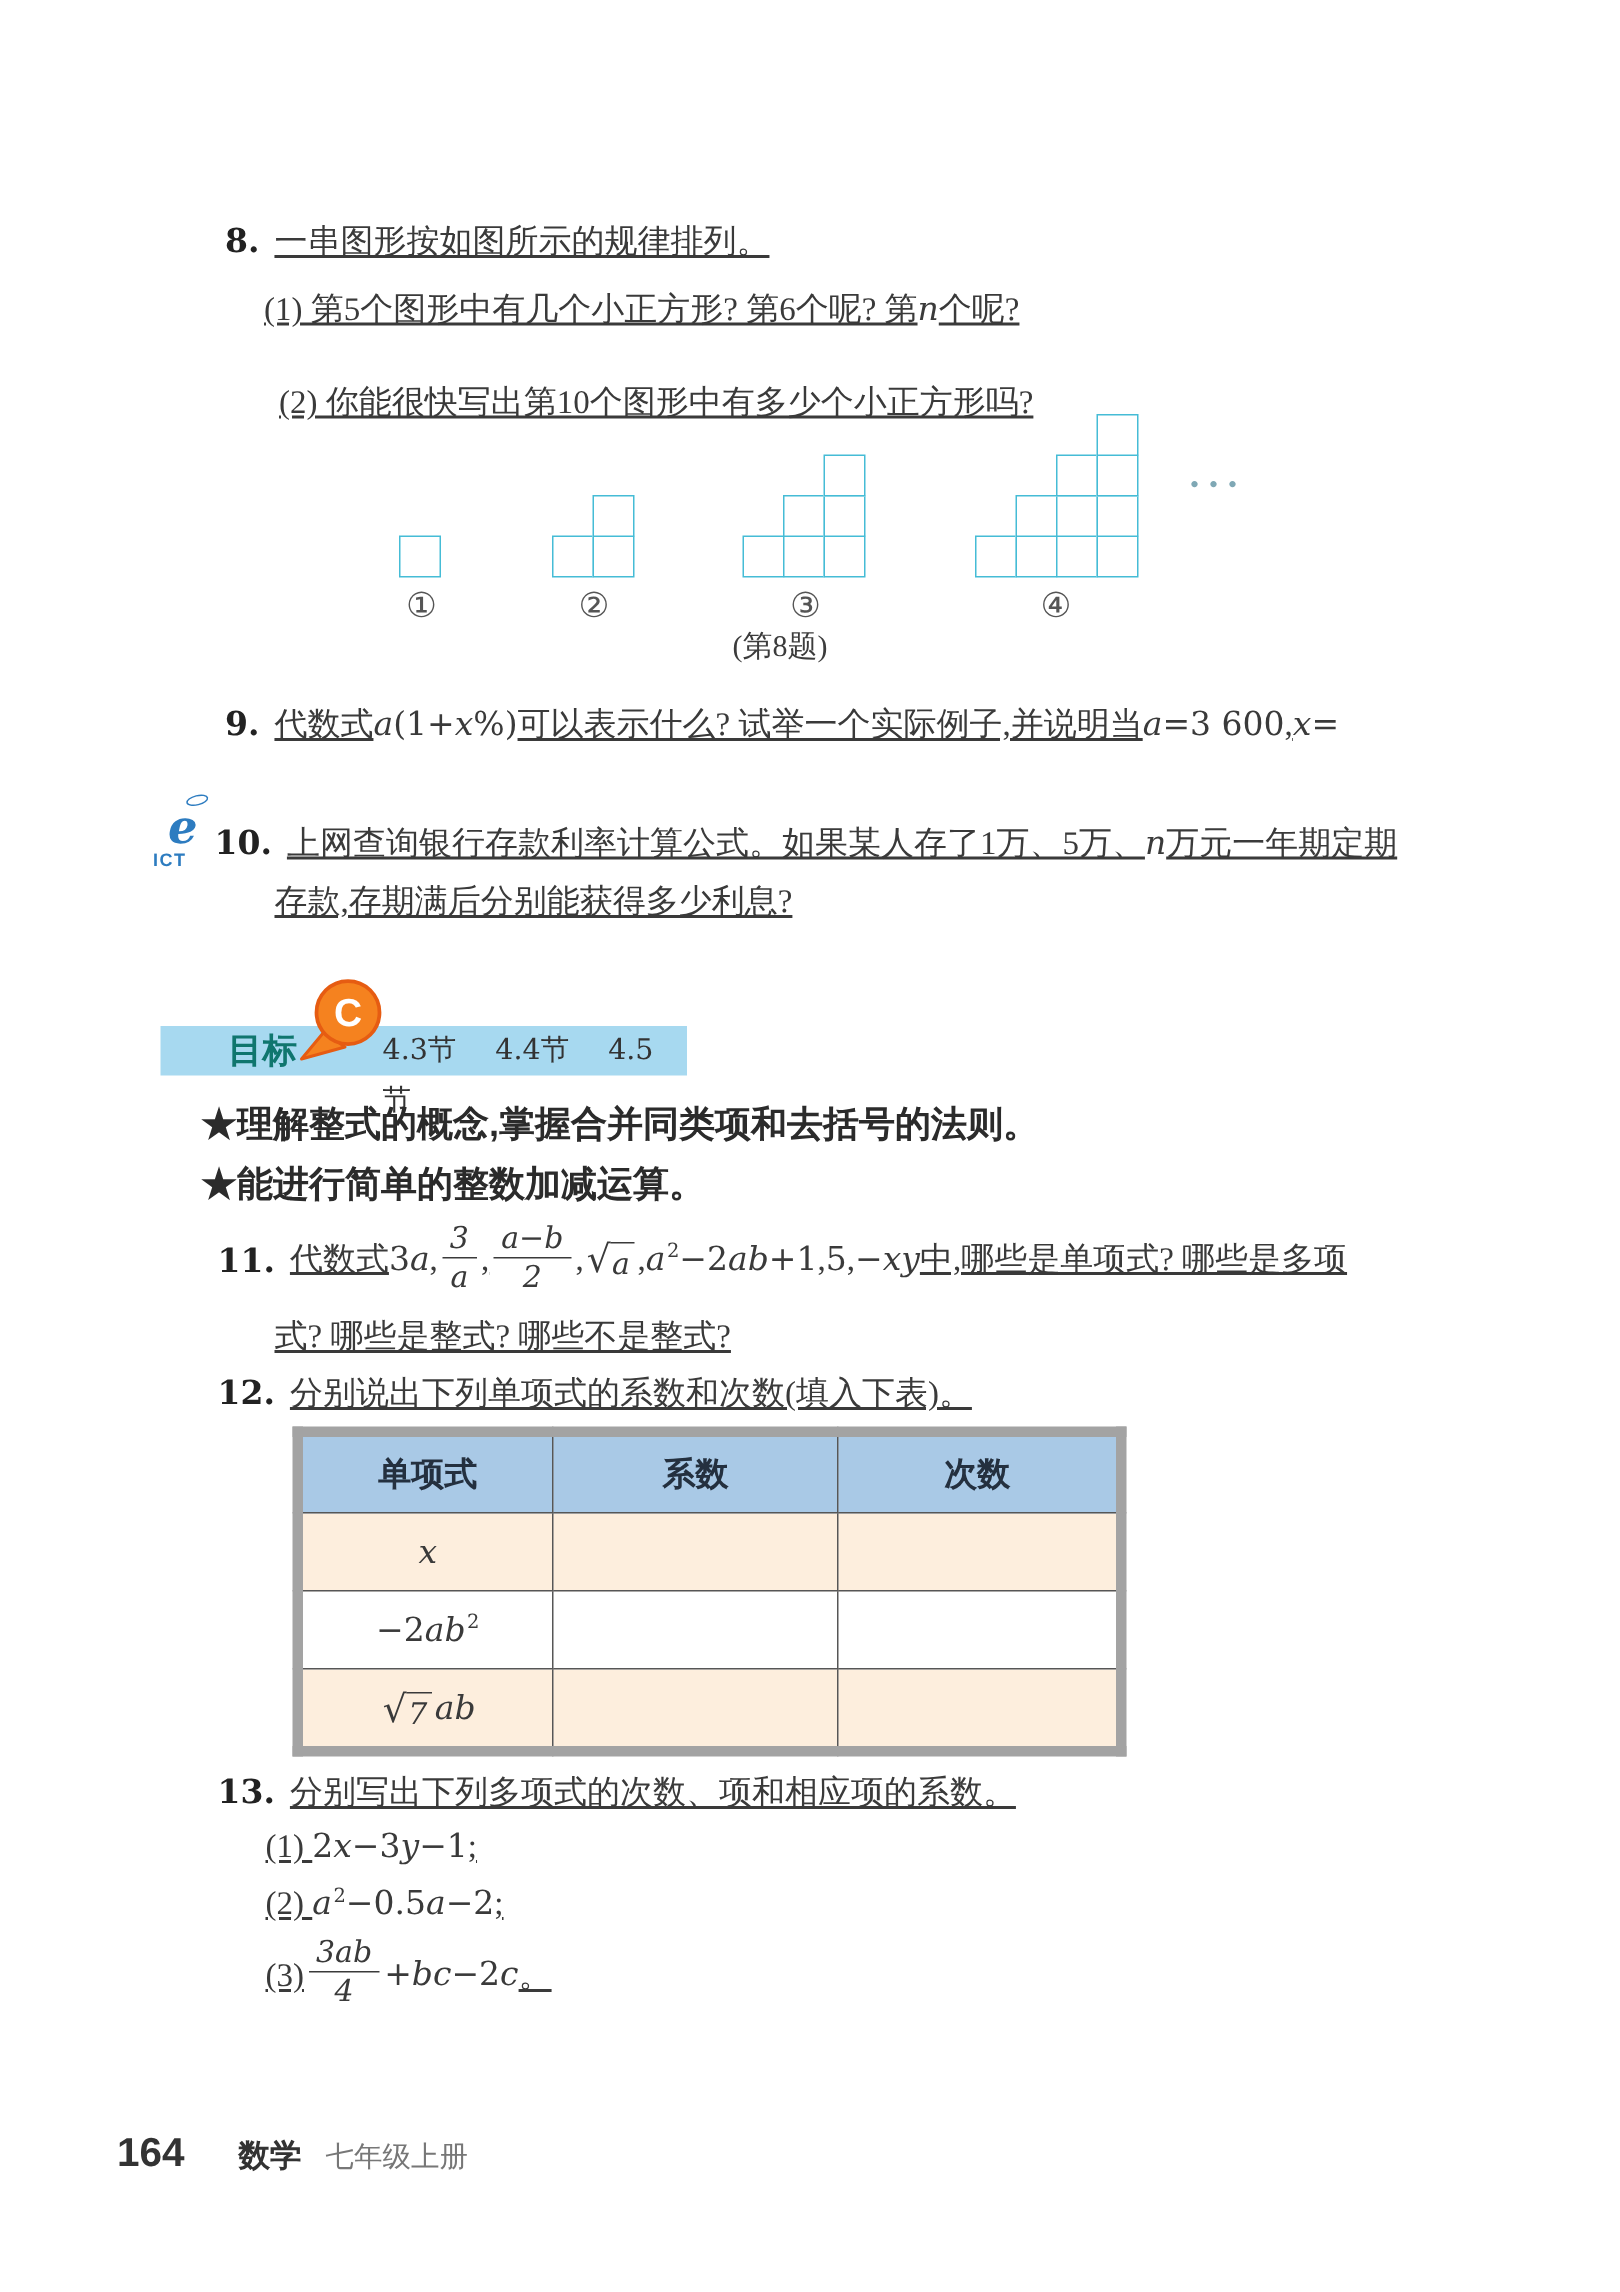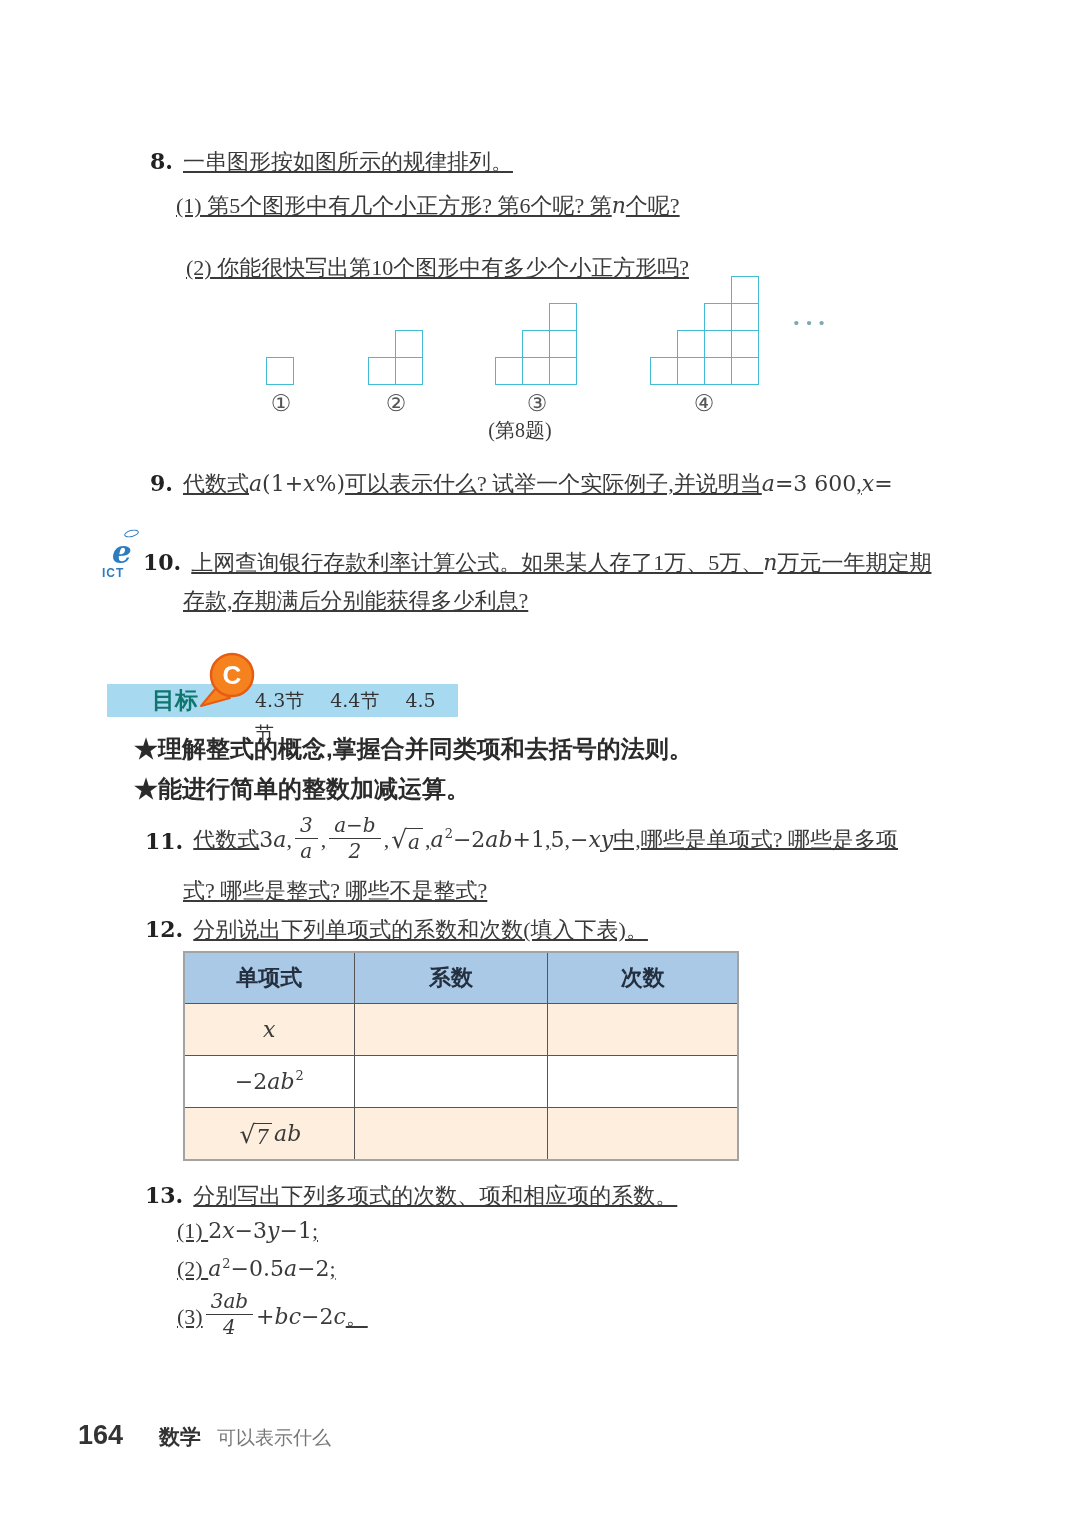--- a/index.html
+++ b/index.html
@@ -41,22 +41,22 @@
             background:var(--goal-bar-bg);}
   .goal-title{position:absolute;left:45px;top:0;line-height:33px;font-family:"Liberation Sans",sans-serif;
               font-weight:bold;font-size:23px;color:#0f766e;}
   .goal-sections{position:absolute;left:148px;top:0;line-height:33px;font-size:19px;color:#333;
                  font-family:"DejaVu Serif",serif;}
   .goal-sections span{margin-right:26px;}
   .goal-badge{position:absolute;left:198px;top:648px;width:62px;height:62px;}
   .objective{position:absolute;left:134px;font-family:"Liberation Sans",sans-serif;
              font-weight:bold;font-size:24px;color:#2b2b2b;white-space:nowrap;}
   
-  .tbl{position:absolute;left:183px;top:951px;width:556px;border-collapse:collapse;
-       border:2px solid #a3a3a3;}
+  .tbl{position:absolute;left:195px;top:951px;width:556px;border-collapse:collapse;
+       border:7px solid #a3a3a3;}
   .tbl td,.tbl th{border:1px solid #565656;text-align:center;vertical-align:middle;
                   font-size:22px;padding:0;}
   .tbl th{background:var(--table-header-bg);height:50px;font-weight:600;color:#24303f;
           font-family:"Liberation Serif",serif;}
   .tbl td{height:51px;}
   .row-cream td{background:var(--table-row-cream);}
   .row-white td{background:#ffffff;}
   .c1{width:170px;} .c2{width:195px;} .c3{width:191px;}
   
   .tallline{display:flex;align-items:center;height:58px;}
@@ -203,16 +203,16 @@
       <span class="mup">+</span>
       <span class="mvar">bc</span>
       <span class="mup">−2</span>
       <span class="mvar">c</span>
       <span class="t">。</span>
     </div>
 
   <div class="footer">
     <span class="pg">164</span>
     <span class="subj">数学</span>
-    <span class="grade">可以表示什么</span>
+    <span class="grade">七年级上册</span>
   </div>
 
 </div>
 
 </body></html>

